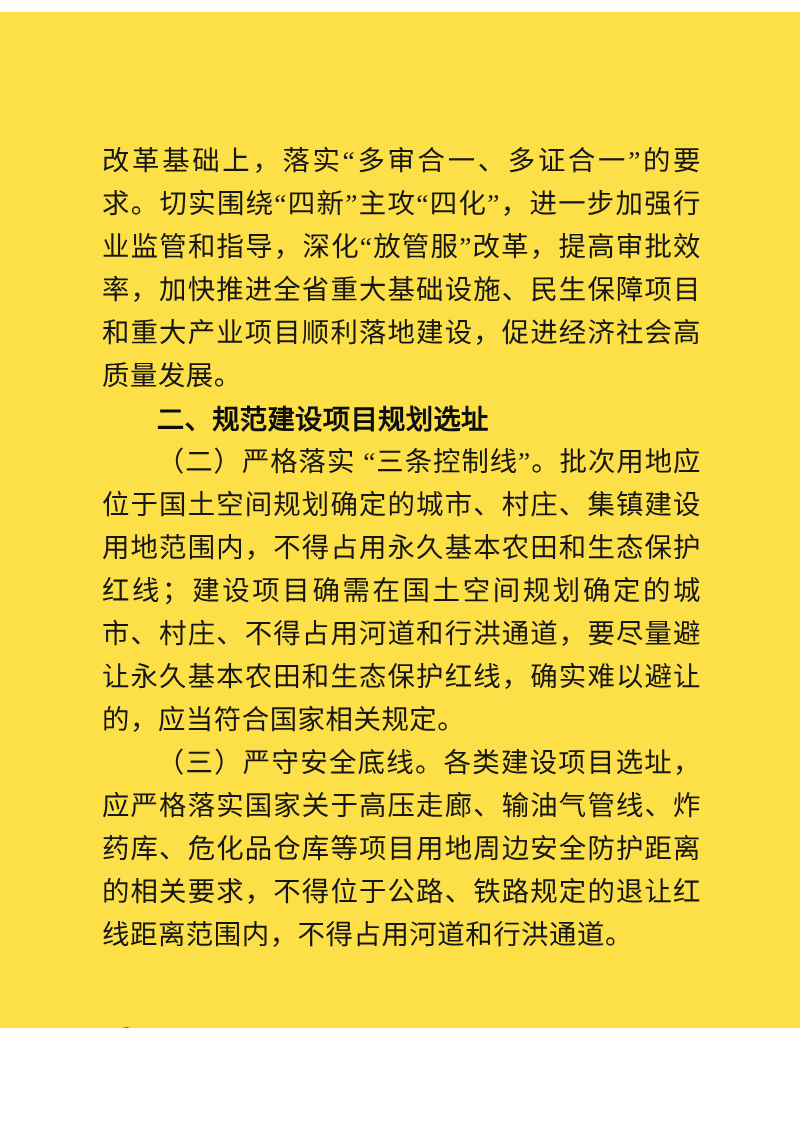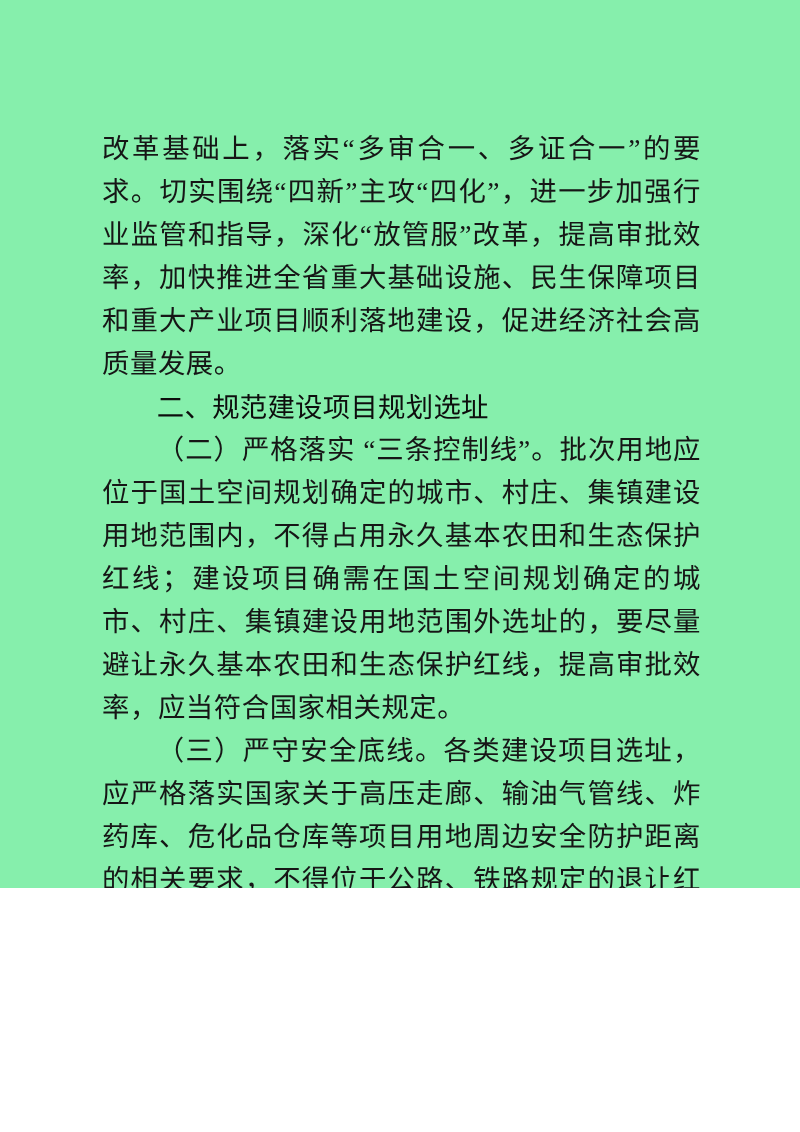--- a/index.html
+++ b/index.html
@@ -5,23 +5,23 @@
 <style>
   html, body {
     margin: 0;
     padding: 0;
     background: #ffffff;
   }
 
   .page {
     position: relative;
     width: 800px;
-    height: 888px;
-    margin: 0 auto;
-    background: #86efac;
+    height: 1016px;
+    margin: 12px auto;
+    background: #fde047;
     overflow: hidden;
     box-sizing: border-box;
   }
 
   .doc-body {
     position: absolute;
     left: 102px;
     top: 128px;
     width: 599px;
   }
@@ -44,21 +44,21 @@
   .para.continuation {
     text-indent: 0;
   }
 
   
   .heading {
     font-family: "Liberation Sans", "DejaVu Sans", sans-serif;
     font-size: 27.4px;
     line-height: 43px;
     color: #0d0d0d;
-    font-weight: normal;
+    font-weight: bold;
     text-indent: 2em;
     margin: 0;
     letter-spacing: 0.01em;
   }
 
   .page-footer {
     position: absolute;
     left: 102px;
     top: 1008px;
     width: 599px;
@@ -79,21 +79,21 @@
 
 <div class="page">
 
   <div class="doc-body">
 
     <p class="para continuation">改革基础上，落实“多审合一、多证合一”的要求。切实围绕“四新”主攻“四化”，进一步加强行业监管和指导，深化“放管服”改革，提高审批效率，加快推进全省重大基础设施、民生保障项目和重大产业项目顺利落地建设，促进经济社会高质量发展。</p>
 
     <h2 class="heading">二、规范建设项目规划选址</h2>
 
 
-    <p class="para">（二）严格落实 “三条控制线”。批次用地应位于国土空间规划确定的城市、村庄、集镇建设用地范围内，不得占用永久基本农田和生态保护红线；建设项目确需在国土空间规划确定的城市、村庄、集镇建设用地范围外选址的，要尽量避让永久基本农田和生态保护红线，提高审批效率，应当符合国家相关规定。</p>
+    <p class="para">（二）严格落实 “三条控制线”。批次用地应位于国土空间规划确定的城市、村庄、集镇建设用地范围内，不得占用永久基本农田和生态保护红线；建设项目确需在国土空间规划确定的城市、村庄、不得占用河道和行洪通道，要尽量避让永久基本农田和生态保护红线，确实难以避让的，应当符合国家相关规定。</p>
 
     <p class="para">（三）严守安全底线。各类建设项目选址，应严格落实国家关于高压走廊、输油气管线、炸药库、危化品仓库等项目用地周边安全防护距离的相关要求，不得位于公路、铁路规定的退让红线距离范围内，不得占用河道和行洪通道。</p>
 
   </div>
 
   <div class="page-footer">
     <p class="page-number">- 2 -</p>
   </div>
 
 </div>

